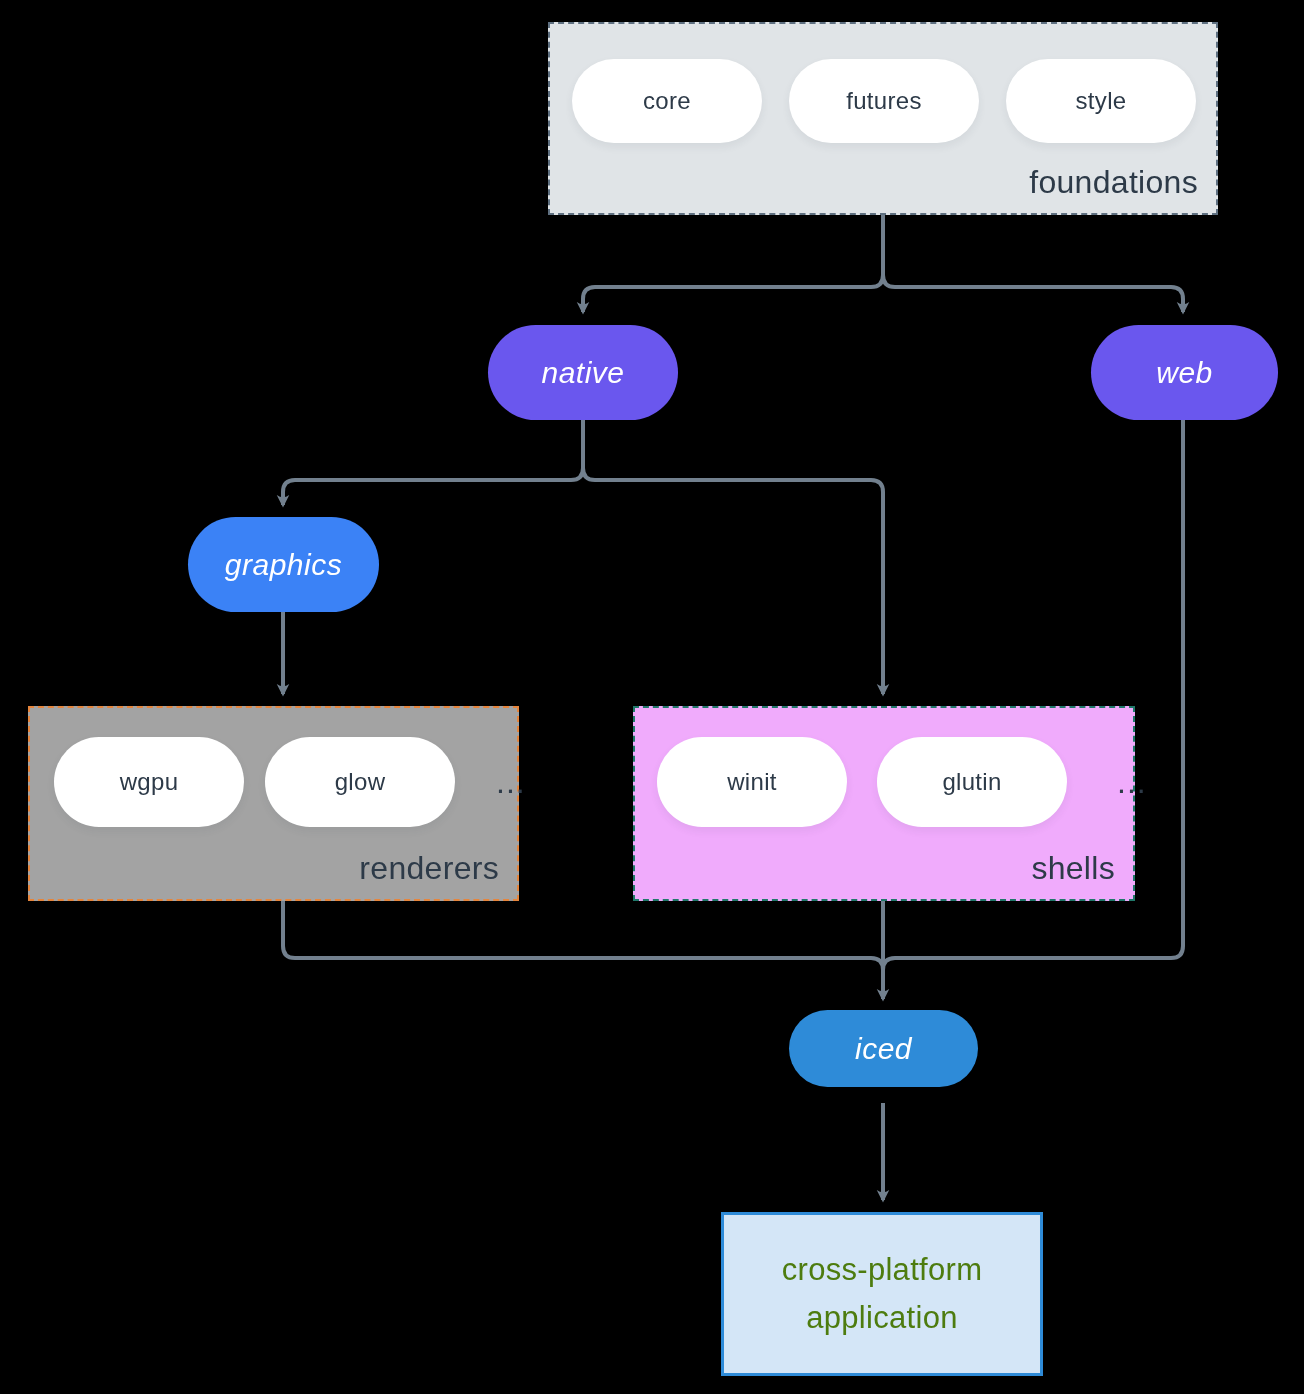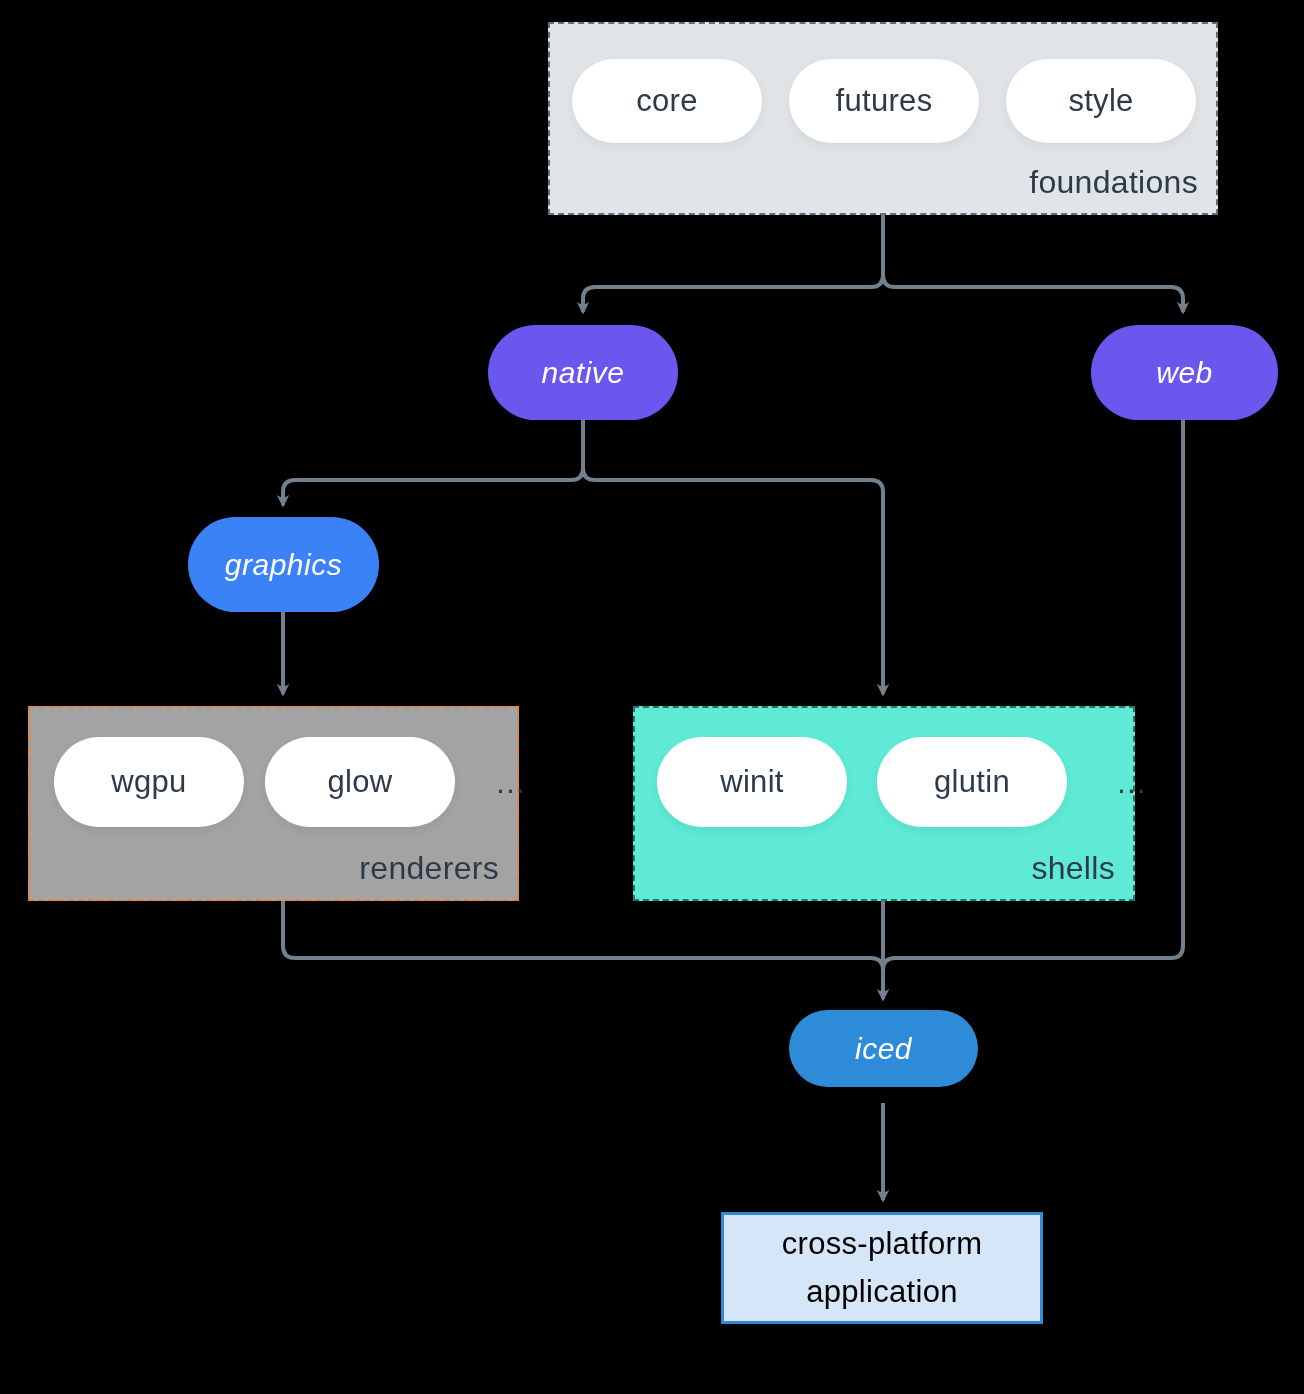--- a/index.html
+++ b/index.html
@@ -15,37 +15,37 @@
   .group-foundations {
     left:548px; top:22px; width:670px; height:193px;
     background:#e0e4e7; border:2px dashed #5f7081;
   }
   .group-renderers {
     left:28px; top:706px; width:491px; height:195px;
     background:#a3a3a3; border:2px dashed #e6853c;text-align:center;
   }
   .group-shells {
     left:633px; top:706px; width:502px; height:195px;
-    background:#5eead4; border:2px dashed #20796a;
+    background:#f0abfc; border:2px dashed #20796a;
   }
   .group-label {
     position:absolute; right:18px; bottom:12px;
     font-size:32px; color:#2d3a48; letter-spacing:0.3px;
   }
 
   
   .pill-row { position:absolute; display:flex; align-items:center; }
   .group-foundations .pill-row { left:22px; top:35px; gap:27px; }
   .group-renderers  .pill-row { left:24px; top:29px; gap:21px; }
   .group-shells     .pill-row { left:22px; top:29px; gap:30px; }
 
   .pill-white {
     background:#ffffff; border-radius:46px;
     display:flex; align-items:center; justify-content:center;
-    font-size:31px; color:#2d3a48; letter-spacing:0.3px;
+    font-size:24px; color:#2d3a48; letter-spacing:0.3px;
     box-shadow:0 4px 8px rgba(45,58,72,0.07);
   }
   .group-foundations .pill-white { width:190px; height:84px; }
   .group-renderers  .pill-white,
   .group-shells     .pill-white { width:190px; height:90px; }
 
   .ellipsis { font-size:32px; color:#2d3a48; margin-left:20px; letter-spacing:1px; }
 
   
   .node {
@@ -53,24 +53,24 @@
     display:flex; align-items:center; justify-content:center;
     color:#ffffff; font-size:30px; letter-spacing:0.5px;font-style:italic;
   }
   .node-native   { left:488px;  top:325px;  background:#6a57ee; }
   .node-web      { left:1091px; top:325px;  width:187px; background:#6a57ee; }
   .node-graphics { left:188px;  top:517px;  width:191px; background:#3b82f6; }
   .node-iced     { left:789px;  top:1010px; width:189px; height:77px; background:#2e8bd8; }
 
   
   .app-box {
-    position:absolute; left:721px; top:1212px; width:322px; height:112px;
+    position:absolute; left:721px; top:1212px; width:322px; height:164px;
     box-sizing:border-box; background:#d4e6f7; border:3px solid #2e8bd8;
     display:flex; flex-direction:column; align-items:center; justify-content:center;
-    font-size:31px; color:#000000; line-height:48px; letter-spacing:0.3px;
+    font-size:31px; color:#4d7c0f; line-height:48px; letter-spacing:0.3px;
     text-align:center;
   }
 </style>
 </head>
 <body>
 
 <div id="canvas">
 
   <svg id="edges" viewBox="0 0 1304 1394" xmlns="http://www.w3.org/2000/svg">
     <defs>

